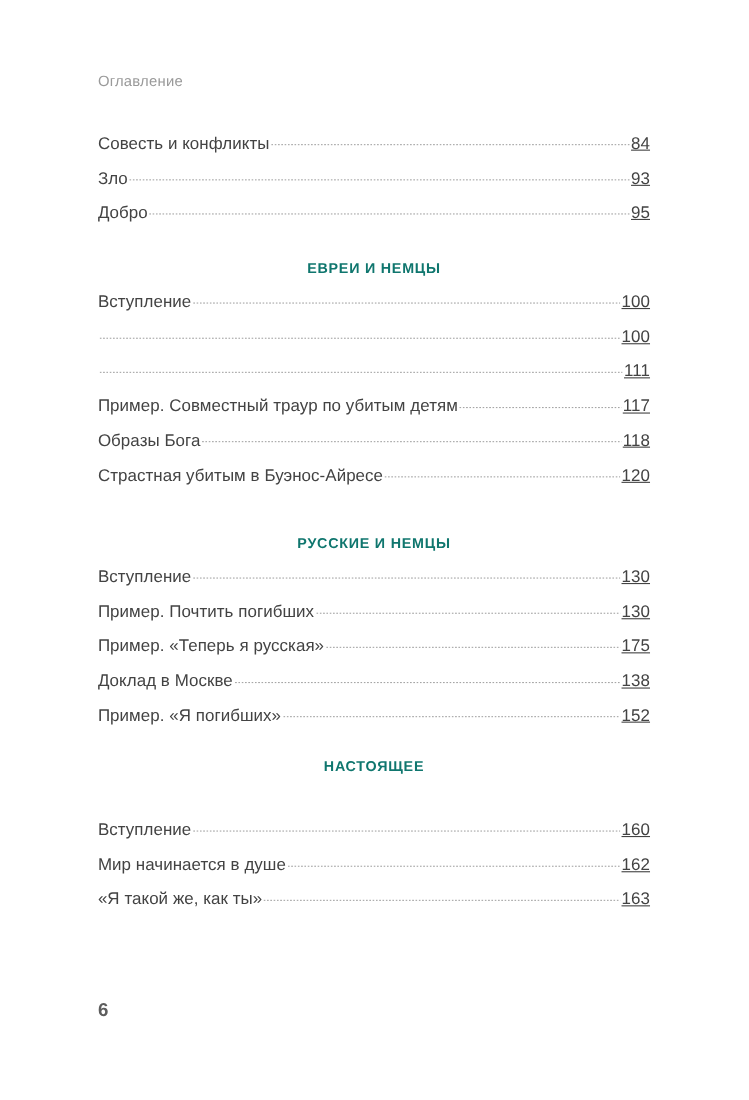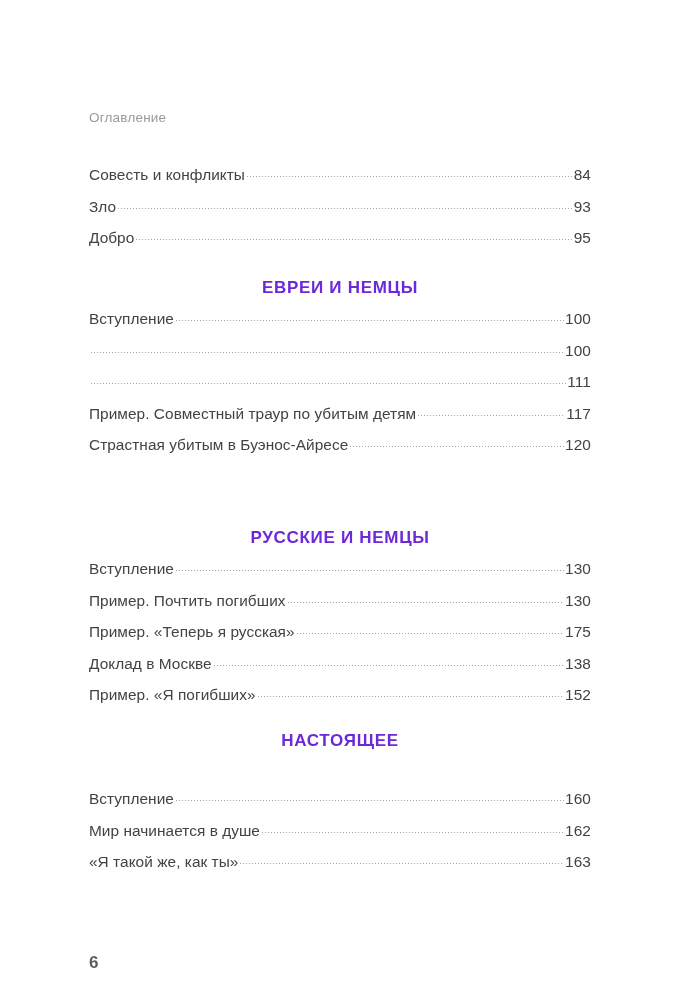--- a/index.html
+++ b/index.html
@@ -15,21 +15,20 @@
     -webkit-font-smoothing: antialiased;
     overflow: hidden;
   }
 
   .page {
     position: relative;
     width: 681px;
     height: 840px;
     box-sizing: border-box;
     background: #ffffff;
-    margin-top: 44px;
   }
 
   .content {
     position: absolute;
     left: 89px;
     top: 0;
     width: 502px;
   }
 
   
@@ -90,33 +89,34 @@
   }
 
   .toc-page {
     font-size: 15.4px;
     line-height: 22px;
     color: #434343;
     flex: 0 0 auto;
     text-align: right;
     white-space: nowrap;
     letter-spacing: 0.1px;
+    text-decoration: underline;
   }
 
   
   .section-heading {
     position: absolute;
     left: 0;
     width: 502px;
     text-align: center;
-    font-size: 17px;
+    font-size: 13px;
     line-height: 20px;
     font-weight: bold;
     letter-spacing: 0.7px;
-    color: #6d28d9;
+    color: #0f766e;
     white-space: nowrap;
   }
 
   
   .folio {
     position: absolute;
     left: 89px;
     top: 908px;
     font-size: 17px;
     line-height: 22px;
@@ -165,20 +165,25 @@
           <div class="toc-row">
             <span class="toc-leader"></span>
             <span class="toc-page">111</span>
           </div>
           <div class="toc-row">
             <span class="toc-title">Пример. Совместный траур по убитым детям</span>
             <span class="toc-leader"></span>
             <span class="toc-page">117</span>
           </div>
           <div class="toc-row">
+            <span class="toc-title">Образы Бога</span>
+            <span class="toc-leader"></span>
+            <span class="toc-page">118</span>
+          </div>
+          <div class="toc-row">
             <span class="toc-title">Страстная убитым в Буэнос-Айресе</span>
             <span class="toc-leader"></span>
             <span class="toc-page">120</span>
           </div>
         </div>
         <div class="section-heading" style="top: 484px;">РУССКИЕ И НЕМЦЫ</div>
         <div class="toc-group" style="top: 514px;">
           <div class="toc-row">
             <span class="toc-title">Вступление</span>
             <span class="toc-leader"></span>

